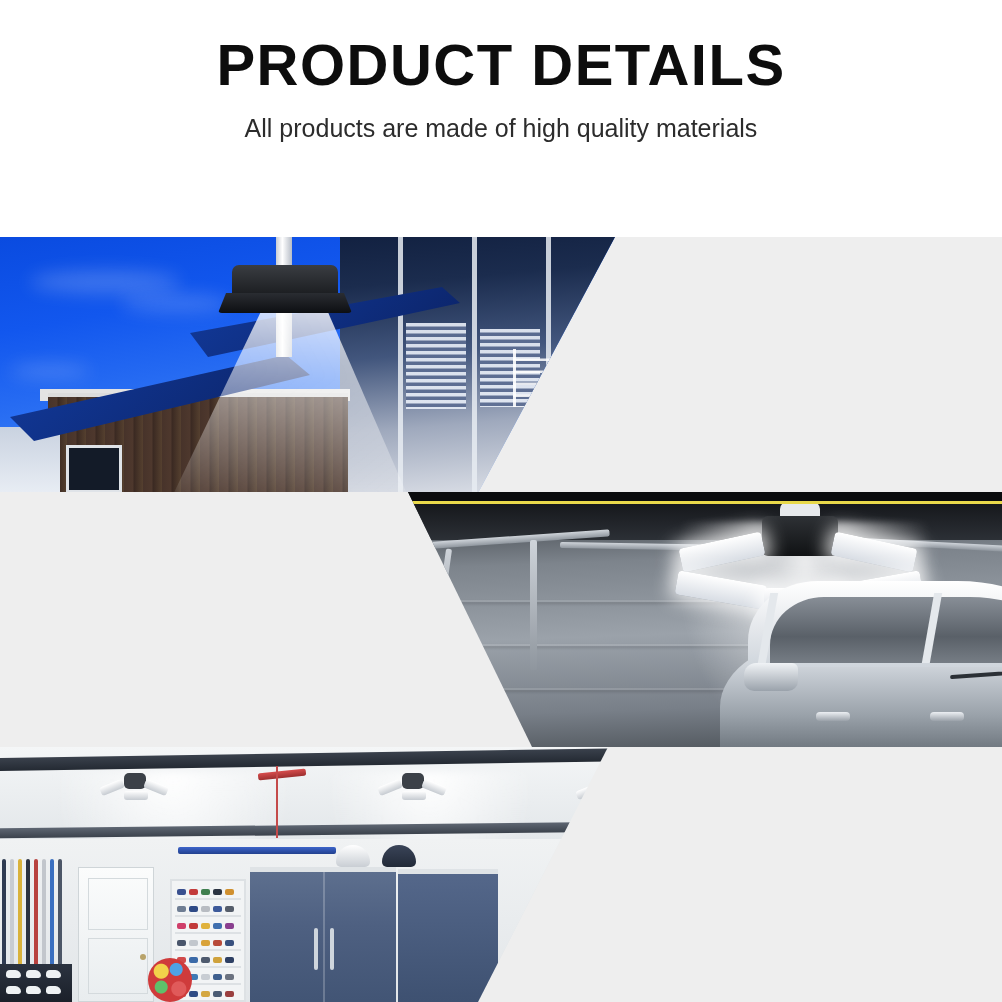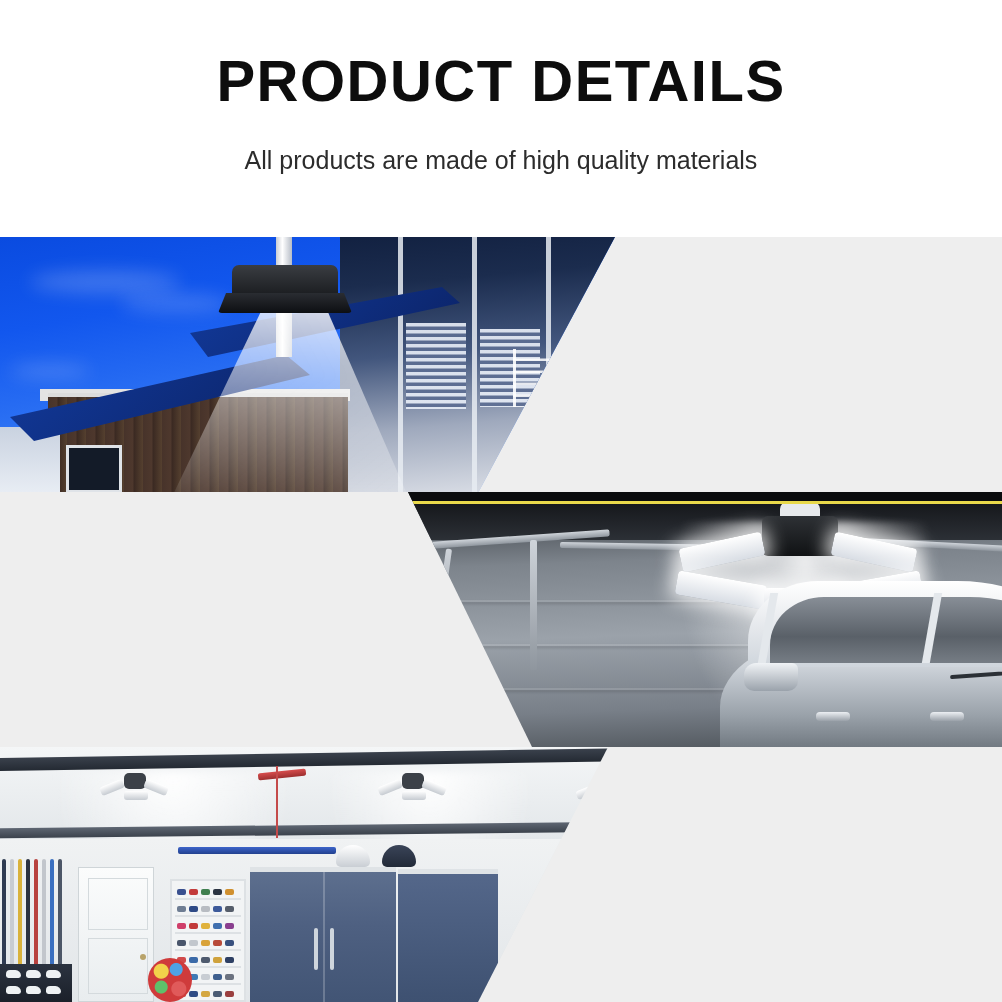--- a/index.html
+++ b/index.html
@@ -29,21 +29,21 @@
     padding-top: 34px;
     box-sizing: border-box;
   }
   #page-title {
     font-size: 58px;
     font-weight: 700;
     letter-spacing: 1.5px;
     color: #0d0d0d;
     line-height: 1.08;
     text-align: center;
-    margin: 16px;
+    margin: 0;
   }
   .subtitle-line {
     font-size: 25px;
     font-weight: 400;
     color: #2c2c2c;
     text-align: center;
     line-height: 1.42;
     margin: 4px;
   }
   #subtitle-1 { margin-top: 14px; }

